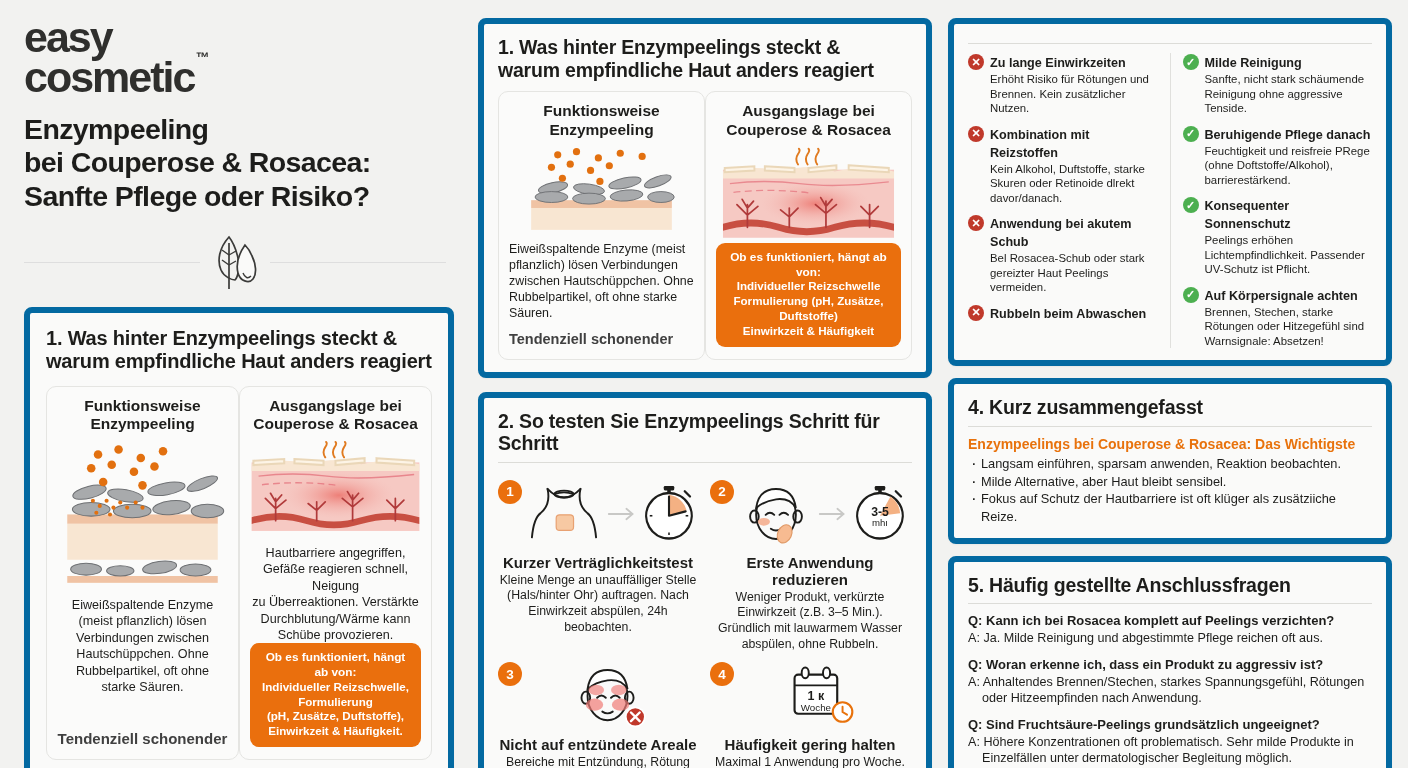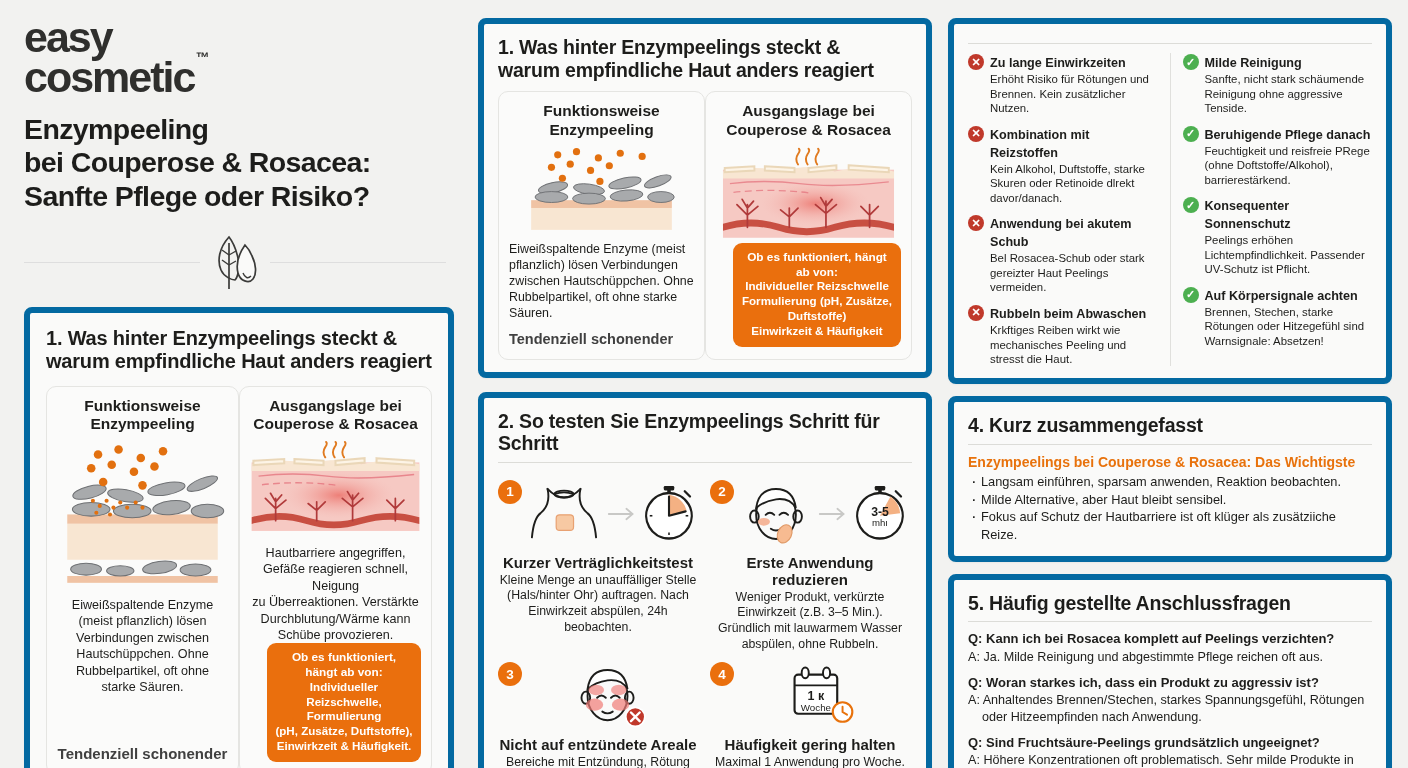--- a/index.html
+++ b/index.html
@@ -52,21 +52,21 @@
   .panel { border: 1px solid #e5e5e2; border-radius: 10px;
            padding: 10px 10px 12px; display: flex; flex-direction: column;
            background: #fbfbfa; }
   .panel-title { font-size: 15.5px; font-weight: bold; text-align: center;
                  line-height: 1.18; }
   .panel-body { font-size: 12.6px; line-height: 1.3; text-align: center;
                 margin-top: 8px; }
   .accent-text { color: #404040; font-weight: bold; font-size: 15px;
                  text-align: center; margin-top: auto; padding-top: 8px; }
   .orange-box { background: #ea6f0d; color: #fff; border-radius: 9px;
-                padding: 7px 8px 8px; text-align: center; margin-top: auto; margin-left: 17px; }
+                padding: 7px 8px 8px; text-align: center; margin-top: auto; }
   .orange-box .ob-head { font-size: 11.8px; font-weight: bold; line-height: 1.25; }
   .orange-box .ob-body { font-size: 11.6px; font-weight: bold; line-height: 1.28; }
 
   
   .col2 { padding: 18px 8px 12px 8px; display: flex; flex-direction: column; gap: 14px; }
   .c2top { flex: 0 0 auto; }
   .c2bot { flex: 1 1 auto; display: flex; flex-direction: column; }
   .c2top .twocols { margin-top: 10px; }
   .c2top .panel-body { text-align: left; font-size: 12.4px; }
   .c2top .accent-text { text-align: left; font-size: 14.5px; }
@@ -492,21 +492,20 @@
             <span class="mark bad">✕</span>
             <span>
               <span class="pit-h">Anwendung bei akutem Schub</span>
               <span class="pit-b" style="display:block">Bel Rosacea-Schub oder stark gereizter Haut Peelings vermeiden.</span>
             </span>
           </div>
           <div class="pit-item">
             <span class="mark bad">✕</span>
             <span>
               <span class="pit-h">Rubbeln beim Abwaschen</span>
-              <span class="pit-b" style="display:block">Krkftiges Reiben wirkt wie mechanisches Peeling und stresst die Haut.</span>
             </span>
           </div>
         </div>
 
         <div class="pit-sep"></div>
 
         <div>
           <div class="pit-item">
             <span class="mark good">✓</span>
             <span>
@@ -551,21 +550,21 @@
     </div>
 
     <div class="card faq">
       <div class="card-title">5. Häufig gestellte Anschlussfragen</div>
       <div class="card-rule"></div>
       <div class="qa">
         <div class="q">Q: Kann ich bei Rosacea komplett auf Peelings verzichten?</div>
         <div class="a">A: Ja. Milde Reinigung und abgestimmte Pflege reichen oft aus.</div>
       </div>
       <div class="qa">
-        <div class="q">Q: Woran starkes ich, dass ein Produkt zu aggressiv ist?</div>
+        <div class="q">Q: Woran erkenne ich, dass ein Produkt zu aggressiv ist?</div>
         <div class="a">A: Anhaltendes Brennen/Stechen, starkes Spannungsgefühl, Rötungen oder Hitzeempfinden nach Anwendung.</div>
       </div>
       <div class="qa">
         <div class="q">Q: Sind Fruchtsäure-Peelings grundsätzlich ungeeignet?</div>
         <div class="a">A: Höhere Konzentrationen oft problematisch. Sehr milde Produkte in Einzelfällen unter dermatologischer Begleitung möglich.</div>
       </div>
       <div class="qa">
         <div class="q">Q: Sollte ich vor der Verwendung einen Hautarzt fragen?</div>
 
       </div>

